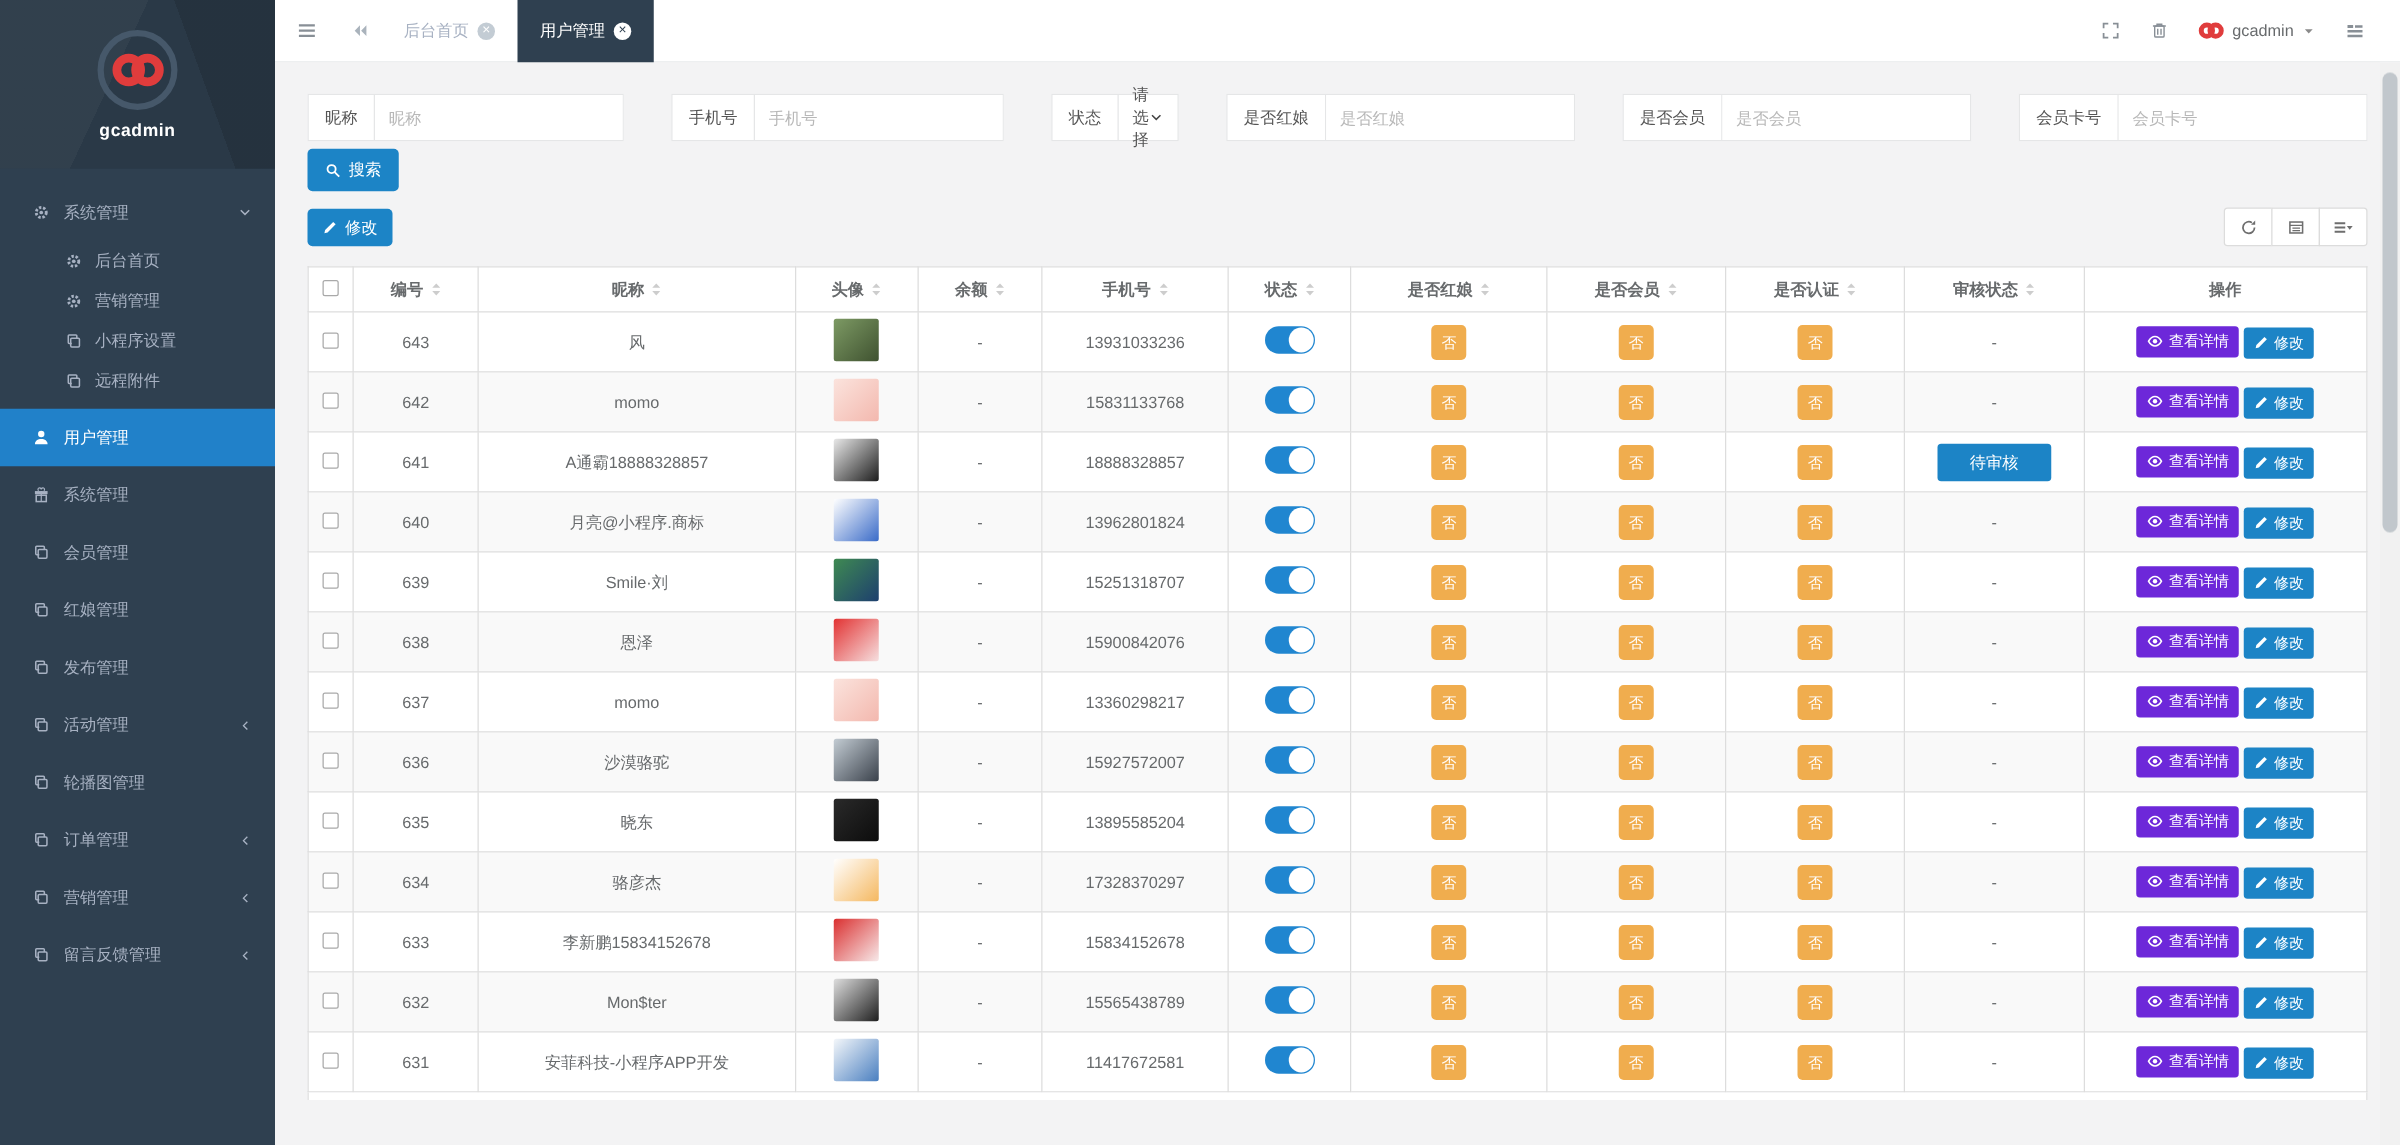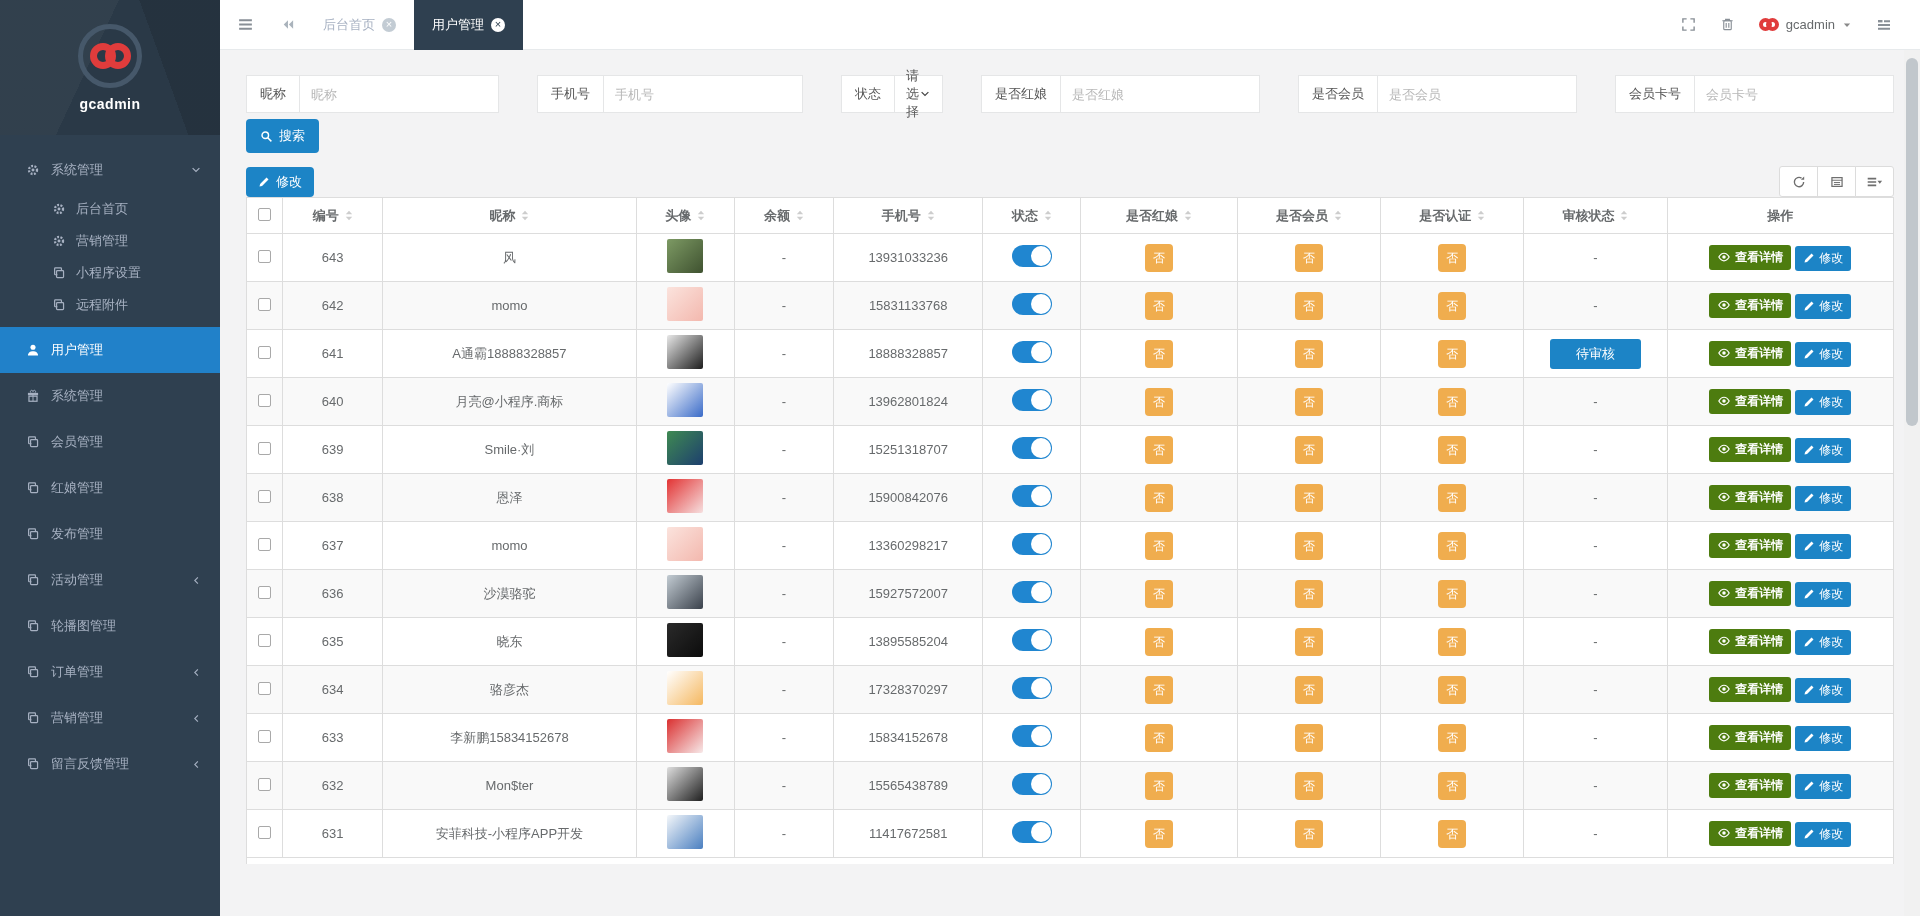--- a/index.html
+++ b/index.html
@@ -58,34 +58,34 @@
          display:inline-flex; align-items:center; gap:6px; cursor:pointer; }
   .btn-search { margin-top:6px; padding:0 14px; height:34px; }
   .toolbar-row { margin-top:13px; display:flex; align-items:center; justify-content:space-between; }
   .btn-modify { padding:0 12px; height:30px; }
   .table-tools { display:flex; }
   .tool { width:39px; height:31px; background:#fff; border:1px solid #dcdcdc; margin-left:-1px; display:flex; align-items:center; justify-content:center; color:#6e6e6e; cursor:pointer; }
   .tool:first-child { border-radius:3px 0 0 3px; margin-left:0; }
   .tool:last-child { border-radius:0 3px 3px 0; }
 
   
-  .table-wrap { margin-top:0; }
+  .table-wrap { margin-top:16px; }
   table { width:100%; border-collapse:collapse; table-layout:fixed; background:#fff; }
   th, td { border:1px solid #ddd; text-align:center; padding:2px 4px; overflow:hidden; }
   th { height:36px; font-weight:bold; color:#676a6c; }
   .th-inner { display:inline-flex; align-items:center; gap:6px; }
   td { height:48px; }
   tbody tr:nth-child(even) { background:#f9f9f9; }
   .checkbox { width:13px; height:13px; border:1px solid #a9a9a9; border-radius:2px; background:#fff; display:inline-block; cursor:pointer; }
   .avatar { width:36px; height:34px; display:inline-block; border-radius:2px; }
   .toggle { width:40px; height:22px; border-radius:11px; background:#2086d0; display:inline-block; position:relative; cursor:pointer; }
   .toggle .knob { position:absolute; right:1px; top:1px; width:20px; height:20px; border-radius:50%; background:#fff; }
   .badge-no { display:inline-block; width:28px; height:28px; line-height:28px; background:#f0ad4e; color:#fff; border-radius:4px; font-size:12px; cursor:pointer; }
   .btn-audit { padding:0 26px; height:30px; border-radius:3px; }
-  .btn-view { background:#4d7c0f; padding:0 8px; height:25px; font-size:12px; border-radius:3px; gap:4px;font-weight:bold; }
+  .btn-view { background:#6d28d9; padding:0 8px; height:25px; font-size:12px; border-radius:3px; gap:4px; }
   .btn-edit { padding:0 8px; height:25px; font-size:12px; border-radius:3px; gap:4px; }
   .act-cell .btn + .btn { margin-left:4px; }
   .partial-row { height:6px; background:#fff; border-left:1px solid #ddd; border-right:1px solid #ddd; }
 
   
   .page-scrollbar { position:fixed; right:0; top:50px; width:16px; height:866px; background:#f1f1f1; }
   .page-scrollbar .thumb { position:absolute; left:2px; right:2px; top:8px; height:368px; background:#c1c7cc; border-radius:6px; }
 
   .icn { display:inline-flex; align-items:center; justify-content:center; line-height:0; }
   .icn svg { display:block; }

